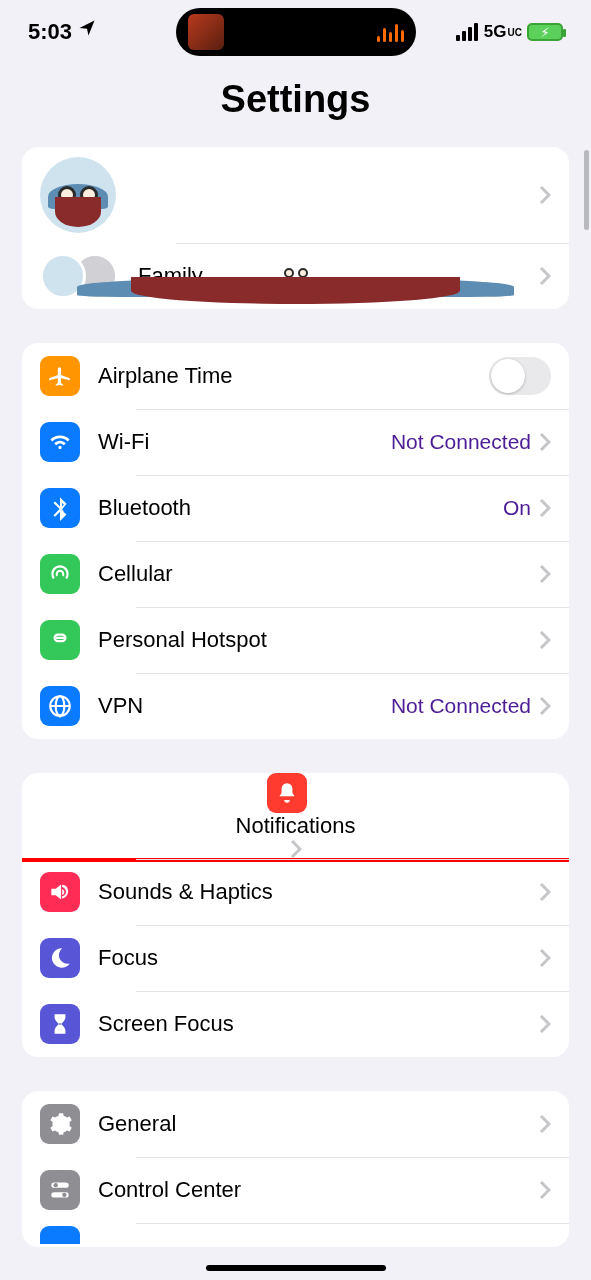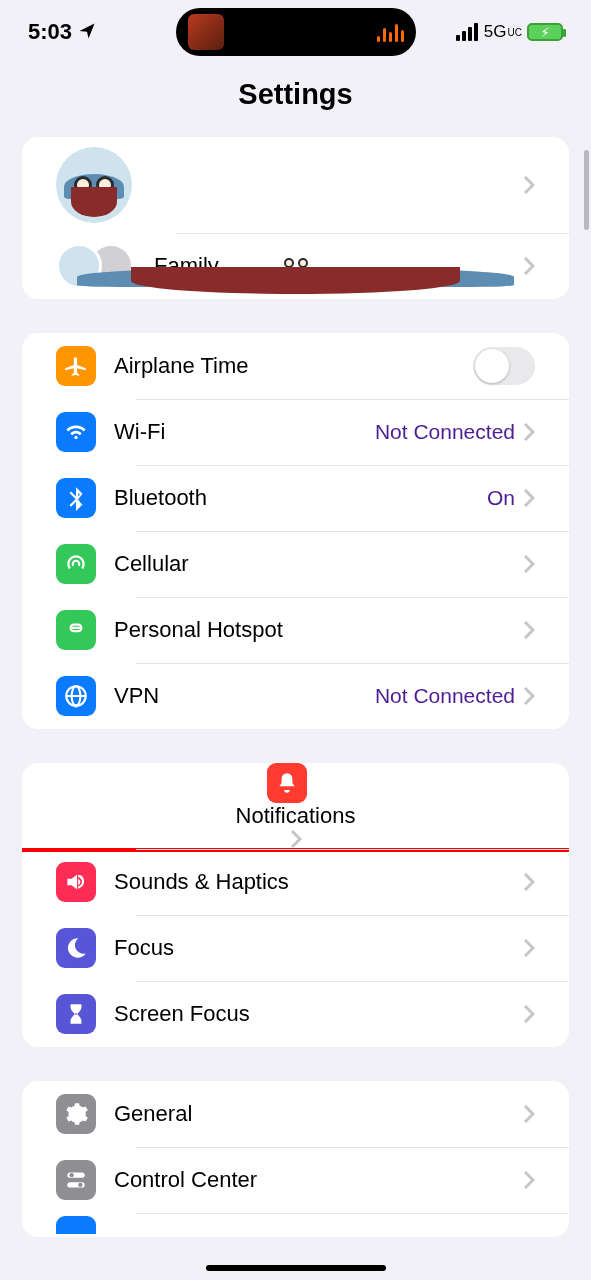--- a/index.html
+++ b/index.html
@@ -15,21 +15,21 @@
   
   .status-bar {
     display: flex;
     align-items: center;
     justify-content: space-between;
     padding: 10px 28px 0 28px;
     height: 54px;
     font-size: 22px;
     font-weight: 600;
   }
-  .status-left { display:flex; align-items:flex-end; gap:6px; }
+  .status-left { display:flex; align-items:flex-start; gap:6px; }
   .status-right { display:flex; align-items:center; gap:6px; font-size:18px; font-weight:500;}
   .dynamic-island {
     position:absolute;
     left:50%; transform:translateX(-50%);
     top:8px;
     width:240px; height:48px;
     background:#000;
     border-radius:28px;
     display:flex; align-items:center; justify-content:space-between;
     padding:0 12px;
@@ -45,37 +45,37 @@
     display:flex; align-items:center; justify-content:center;
   }
   .battery:after{ content:""; position:absolute; right:-5px; top:4px; width:3px; height:8px; background:#3aa335; border-radius:1px;}
   .bolt { font-size:13px; color:#fff; }
 
   .location-arrow { transform: rotate(0deg); font-size:20px; }
 
   
   h1.page-title {
     text-align:center;
-    font-size:29px;
+    font-size:38px;
     font-weight:700;
     margin:24px 0 26px;
   }
 
   
   .group {
     background:#fff;
     margin:0 22px 34px;
     border-radius:16px;
     overflow:hidden;
   }
   .row {
     display:flex;
     align-items:center;
     min-height:66px;
-    padding:0 34px;
+    padding:0 18px;
     position:relative;
   }
   .row + .row::before,
   .divider::before {
     content:"";
     position:absolute;
     left:114px;
     right:0;
     top:0;
     height:1px;
@@ -185,21 +185,21 @@
         <span style="height:12px"></span>
     </div>
   </div>
   <div class="status-right">
     <div class="signal-bars">
       <span style="height:6px"></span>
         <span style="height:10px"></span>
         <span style="height:14px"></span>
         <span style="height:18px"></span>
     </div>
-    <span style="font-size:17px; font-weight:400; position:relative;text-align:center;">
+    <span style="font-size:17px; font-weight:700; position:relative;text-align:center;">
       <span>5G</span><span style="font-size:10px; position:relative; top:-1px; left:1px;">UC</span>
     </span>
     <div class="battery">
         <span class="bolt">⚡︎</span>
       </div>
   </div>
 </div>
 
 <h1 class="page-title">Settings</h1>
 

